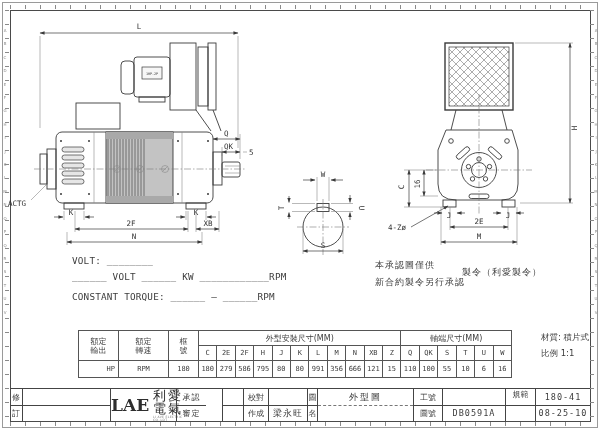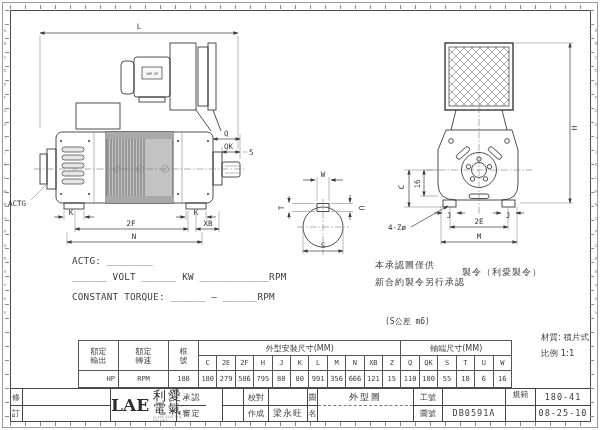--- a/index.html
+++ b/index.html
@@ -7,21 +7,21 @@
          font-family:"DejaVu Sans",sans-serif;color:#3a3a3a;}
   .abs{position:absolute;}
   .outer-border{position:absolute;left:2px;top:2px;width:594px;height:424px;border:1px solid #9a9a9a;}
   .frame{position:absolute;left:10px;top:10px;width:579px;height:410px;border:1px solid #4a4a4a;}
   .ruler-h{position:absolute;height:4px;background:repeating-linear-gradient(to right,#8a8a8a 0 1px,transparent 1px 15px);}
   .ruler-v{position:absolute;width:4px;background:repeating-linear-gradient(to bottom,#8a8a8a 0 1px,transparent 1px 14px);}
   .edge-letters{position:absolute;font-size:4px;line-height:13.4px;color:#8a8a8a;white-space:pre-line;text-align:center;width:6px;}
   .spec{position:absolute;font-family:"DejaVu Sans Mono",monospace;font-size:9.3px;letter-spacing:0.2px;color:#3c3c3c;white-space:pre;}
   .cnote{position:absolute;font-size:9px;color:#3c3c3c;letter-spacing:1px;}
   .small-note{position:absolute;font-size:8px;color:#3c3c3c;}
-  .dim-table{position:absolute;left:78px;top:340px;width:434px;border-collapse:collapse;table-layout:fixed;}
+  .dim-table{position:absolute;left:78px;top:330px;width:434px;border-collapse:collapse;table-layout:fixed;}
   .dim-table td{border:1px solid #555;text-align:center;padding:0;overflow:hidden;
                 font-family:"DejaVu Sans Mono",monospace;font-size:7px;color:#3c3c3c;}
   .dim-table td.cjk{font-family:"DejaVu Sans",sans-serif;font-size:8px;line-height:9px;}
   .dim-table tr.hdr td{height:14px;}
   .dim-table tr.val td{height:16px;}
   .tb{position:absolute;left:10px;top:388px;width:580px;height:32px;border-top:1px solid #444;box-sizing:border-box;}
   .tb-cell{position:absolute;top:0;height:32px;border-left:1px solid #444;box-sizing:border-box;display:flex;flex-direction:column;}
   .tb-cell:first-child{border-left:none;}
   .tb-h{height:16px;display:flex;align-items:center;justify-content:center;font-size:8px;letter-spacing:1px;color:#3c3c3c;}
   .tb-mid{position:absolute;top:16px;left:0;right:0;border-top:1px solid #444;}
@@ -272,29 +272,28 @@
       <line class="dima" x1="289" y1="196" x2="289" y2="202.5"></line>
       <line class="dima" x1="289" y1="219" x2="289" y2="212.5"></line>
       <text transform="translate(284,208) rotate(-90)" text-anchor="middle">T</text>
 
       <path class="thin" d="M303,229 V254 M343,229 V254"></path>
       <line class="dim" x1="303" y1="251" x2="343" y2="251"></line>
       <text x="323" y="248" text-anchor="middle">S</text>
     </g>
   </svg>
 
-  <div class="spec" style="left:72px;top:255px;">ACTG: ________</div>
+  <div class="spec" style="left:72px;top:255px;">VOLT: ________</div>
   <div class="spec" style="left:72px;top:271px;">______ VOLT ______ KW ____________RPM</div>
   <div class="spec" style="left:72px;top:291px;">CONSTANT TORQUE: ______ — ______RPM</div>
 
   <div class="cnote" style="left:375px;top:259px;">本承認圖僅供</div>
   <div class="cnote" style="left:462px;top:266px;">製令（利愛製令）</div>
   <div class="cnote" style="left:375px;top:276px;">新合約製令另行承認</div>
 
-  <div class="small-note mono" style="left:385px;top:316px;width:120px;">(S公差 m6)</div>
 
   <table class="dim-table">
     <colgroup>
       <col style="width:40px">
         <col style="width:50px">
         <col style="width:30px">
     </colgroup>
     <tbody>
         <tr class="hdr">
       <td class="cjk" rowspan="2">

